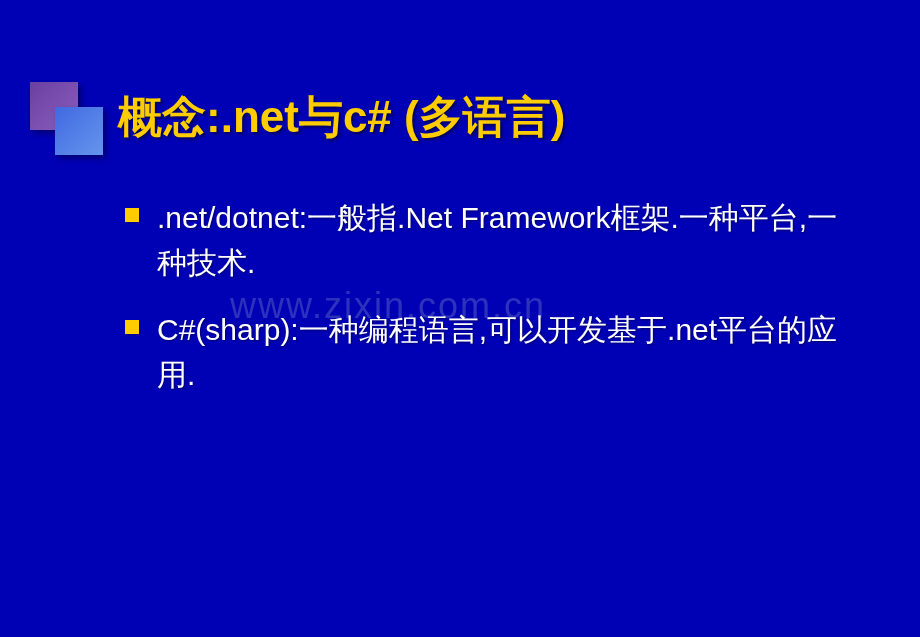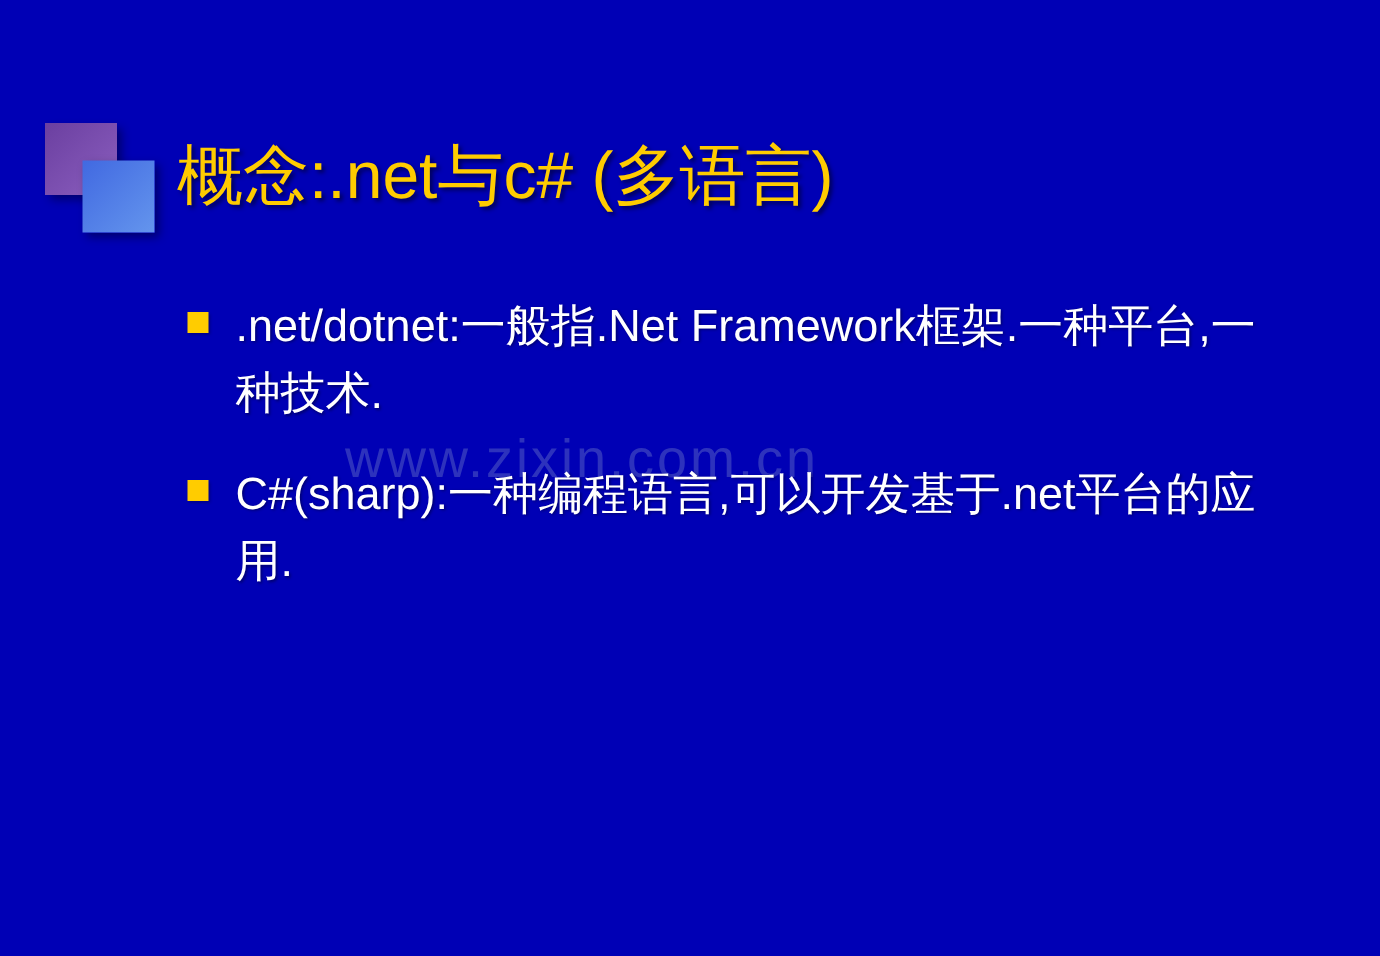--- a/index.html
+++ b/index.html
@@ -39,21 +39,21 @@
       height: 48px;
       background: linear-gradient(135deg, #4169E1 0%, #6495ED 100%);
       box-shadow: 3px 3px 6px rgba(0,0,0,0.4);
     }
     .title {
       position: absolute;
       top: 88px;
       left: 118px;
       font-size: 44px;
       color: #FFCC00;
-      font-weight: normal;
+      font-weight: bold;
       text-shadow: 2px 2px 3px rgba(0,0,0,0.5);
     }
     .content {
       position: absolute;
       top: 195px;
       left: 125px;
       width: 740px;
     }
     .bullet-item {
       display: flex;

